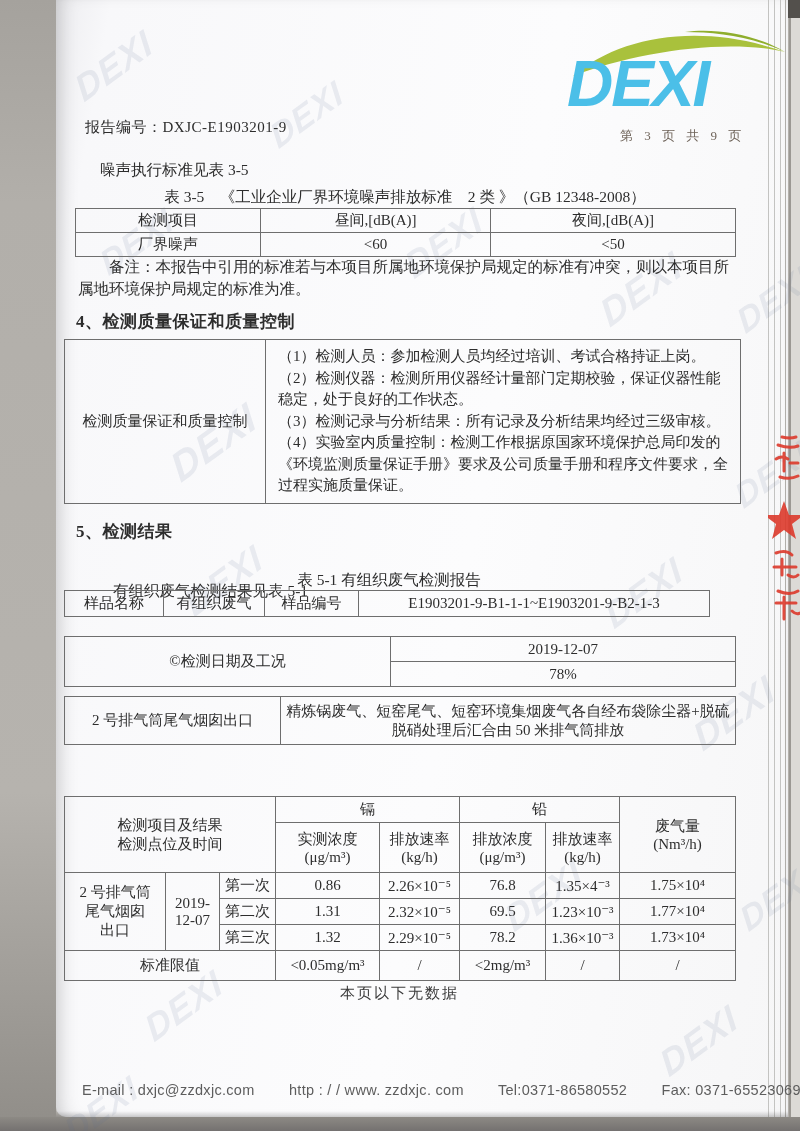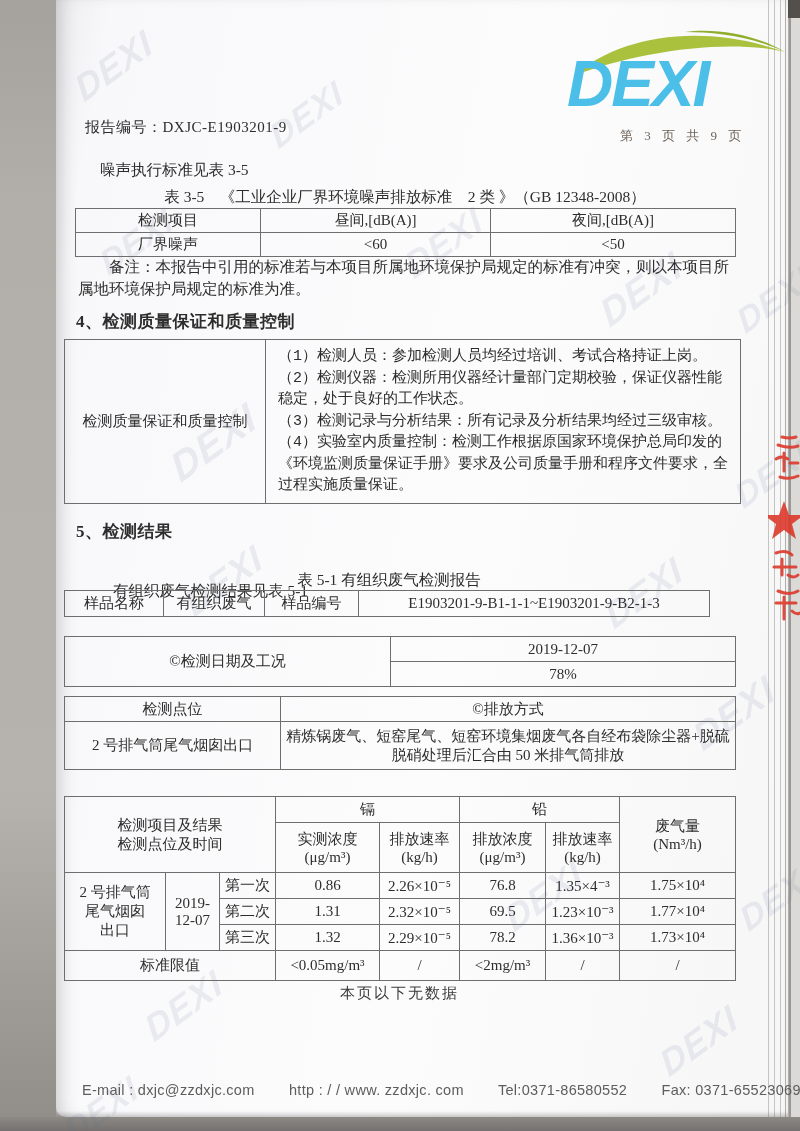--- a/index.html
+++ b/index.html
@@ -37,21 +37,21 @@
   .h-sec{font-size:17px;font-weight:bold;letter-spacing:.5px;}
   .intro{font-size:15.5px;}
   .tbl-title{font-size:15.5px;text-align:center;}
 
   table{border-collapse:collapse;table-layout:fixed;}
   td{border:1px solid #6e6e6e;font-size:15px;text-align:center;vertical-align:middle;
      padding:2px 4px;overflow:hidden;}
   .prelines{white-space:pre-line;}
   .left-text{text-align:left;}
 
-  .qa-items{padding:4px 8px;font-family:Liberation Mono, monospace;}
+  .qa-items{padding:4px 8px;}
   .qa-items div{font-size:15px;line-height:21.5px;text-align:left;}
 
   .note{font-size:15.5px;line-height:22px;text-indent:2em;}
   .nodata{font-size:15px;text-align:center;letter-spacing:2px;color:#3a3a3a;}
 
   .footer{left:82px;top:1082px;font-family:"Liberation Sans",sans-serif;
     font-size:14.5px;color:#5d5d5d;letter-spacing:.3px;white-space:nowrap;}
   .footer span{margin-right:30px;}
 
   .seal{position:absolute;left:768px;top:433px;width:32px;height:190px;
@@ -183,24 +183,20 @@
   </tr>
 </tbody>
   </table>
 
 <table class="abs" style="left:64px;top:696px;width:671px">
   <colgroup>
       <col style="width:216px">
       <col style="width:455px">
     </colgroup>
   <tbody>
-      <tr style="height:25px">
-    <td>检测点位</td>
-    <td>©排放方式</td>
-  </tr>
   <tr style="height:48px">
     <td>2 号排气筒尾气烟囱出口</td>
     <td>精炼锅废气、短窑尾气、短窑环境集烟废气各自经布袋除尘器+脱硫脱硝处理后汇合由 50 米排气筒排放</td>
   </tr>
 </tbody>
   </table>
 
 <table class="abs" style="left:64px;top:796px;width:671px">
   <colgroup>
     <col style="width:101px">

